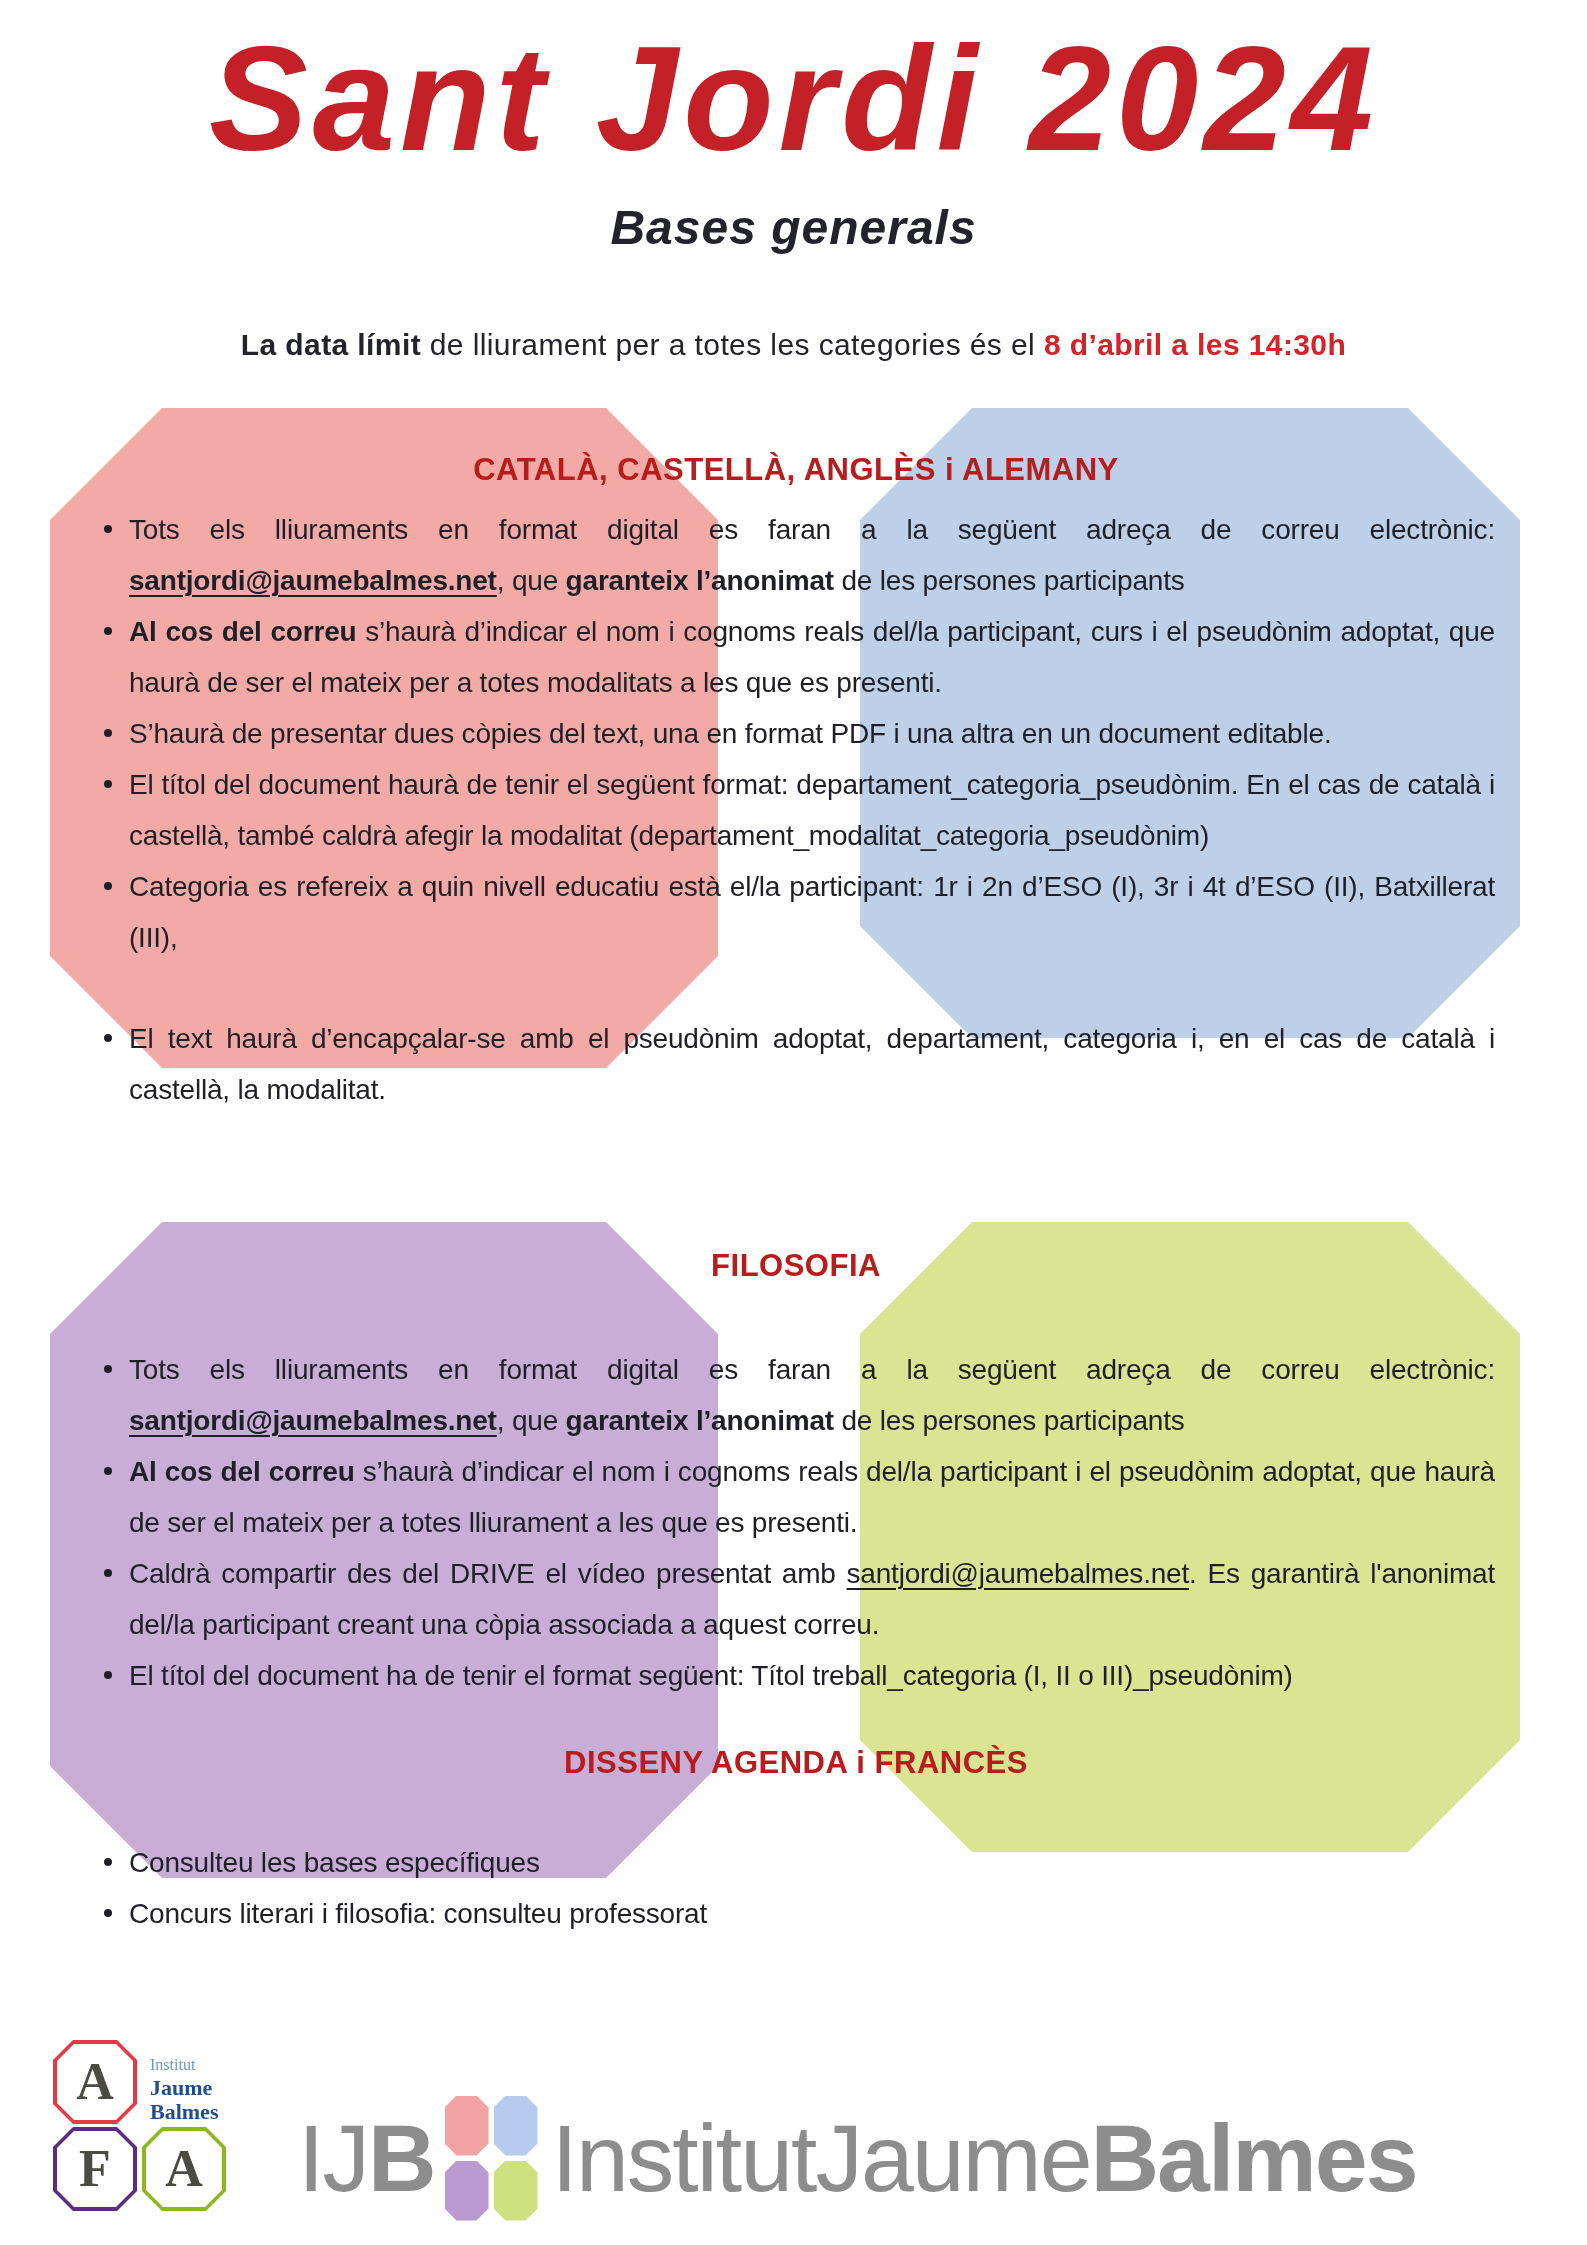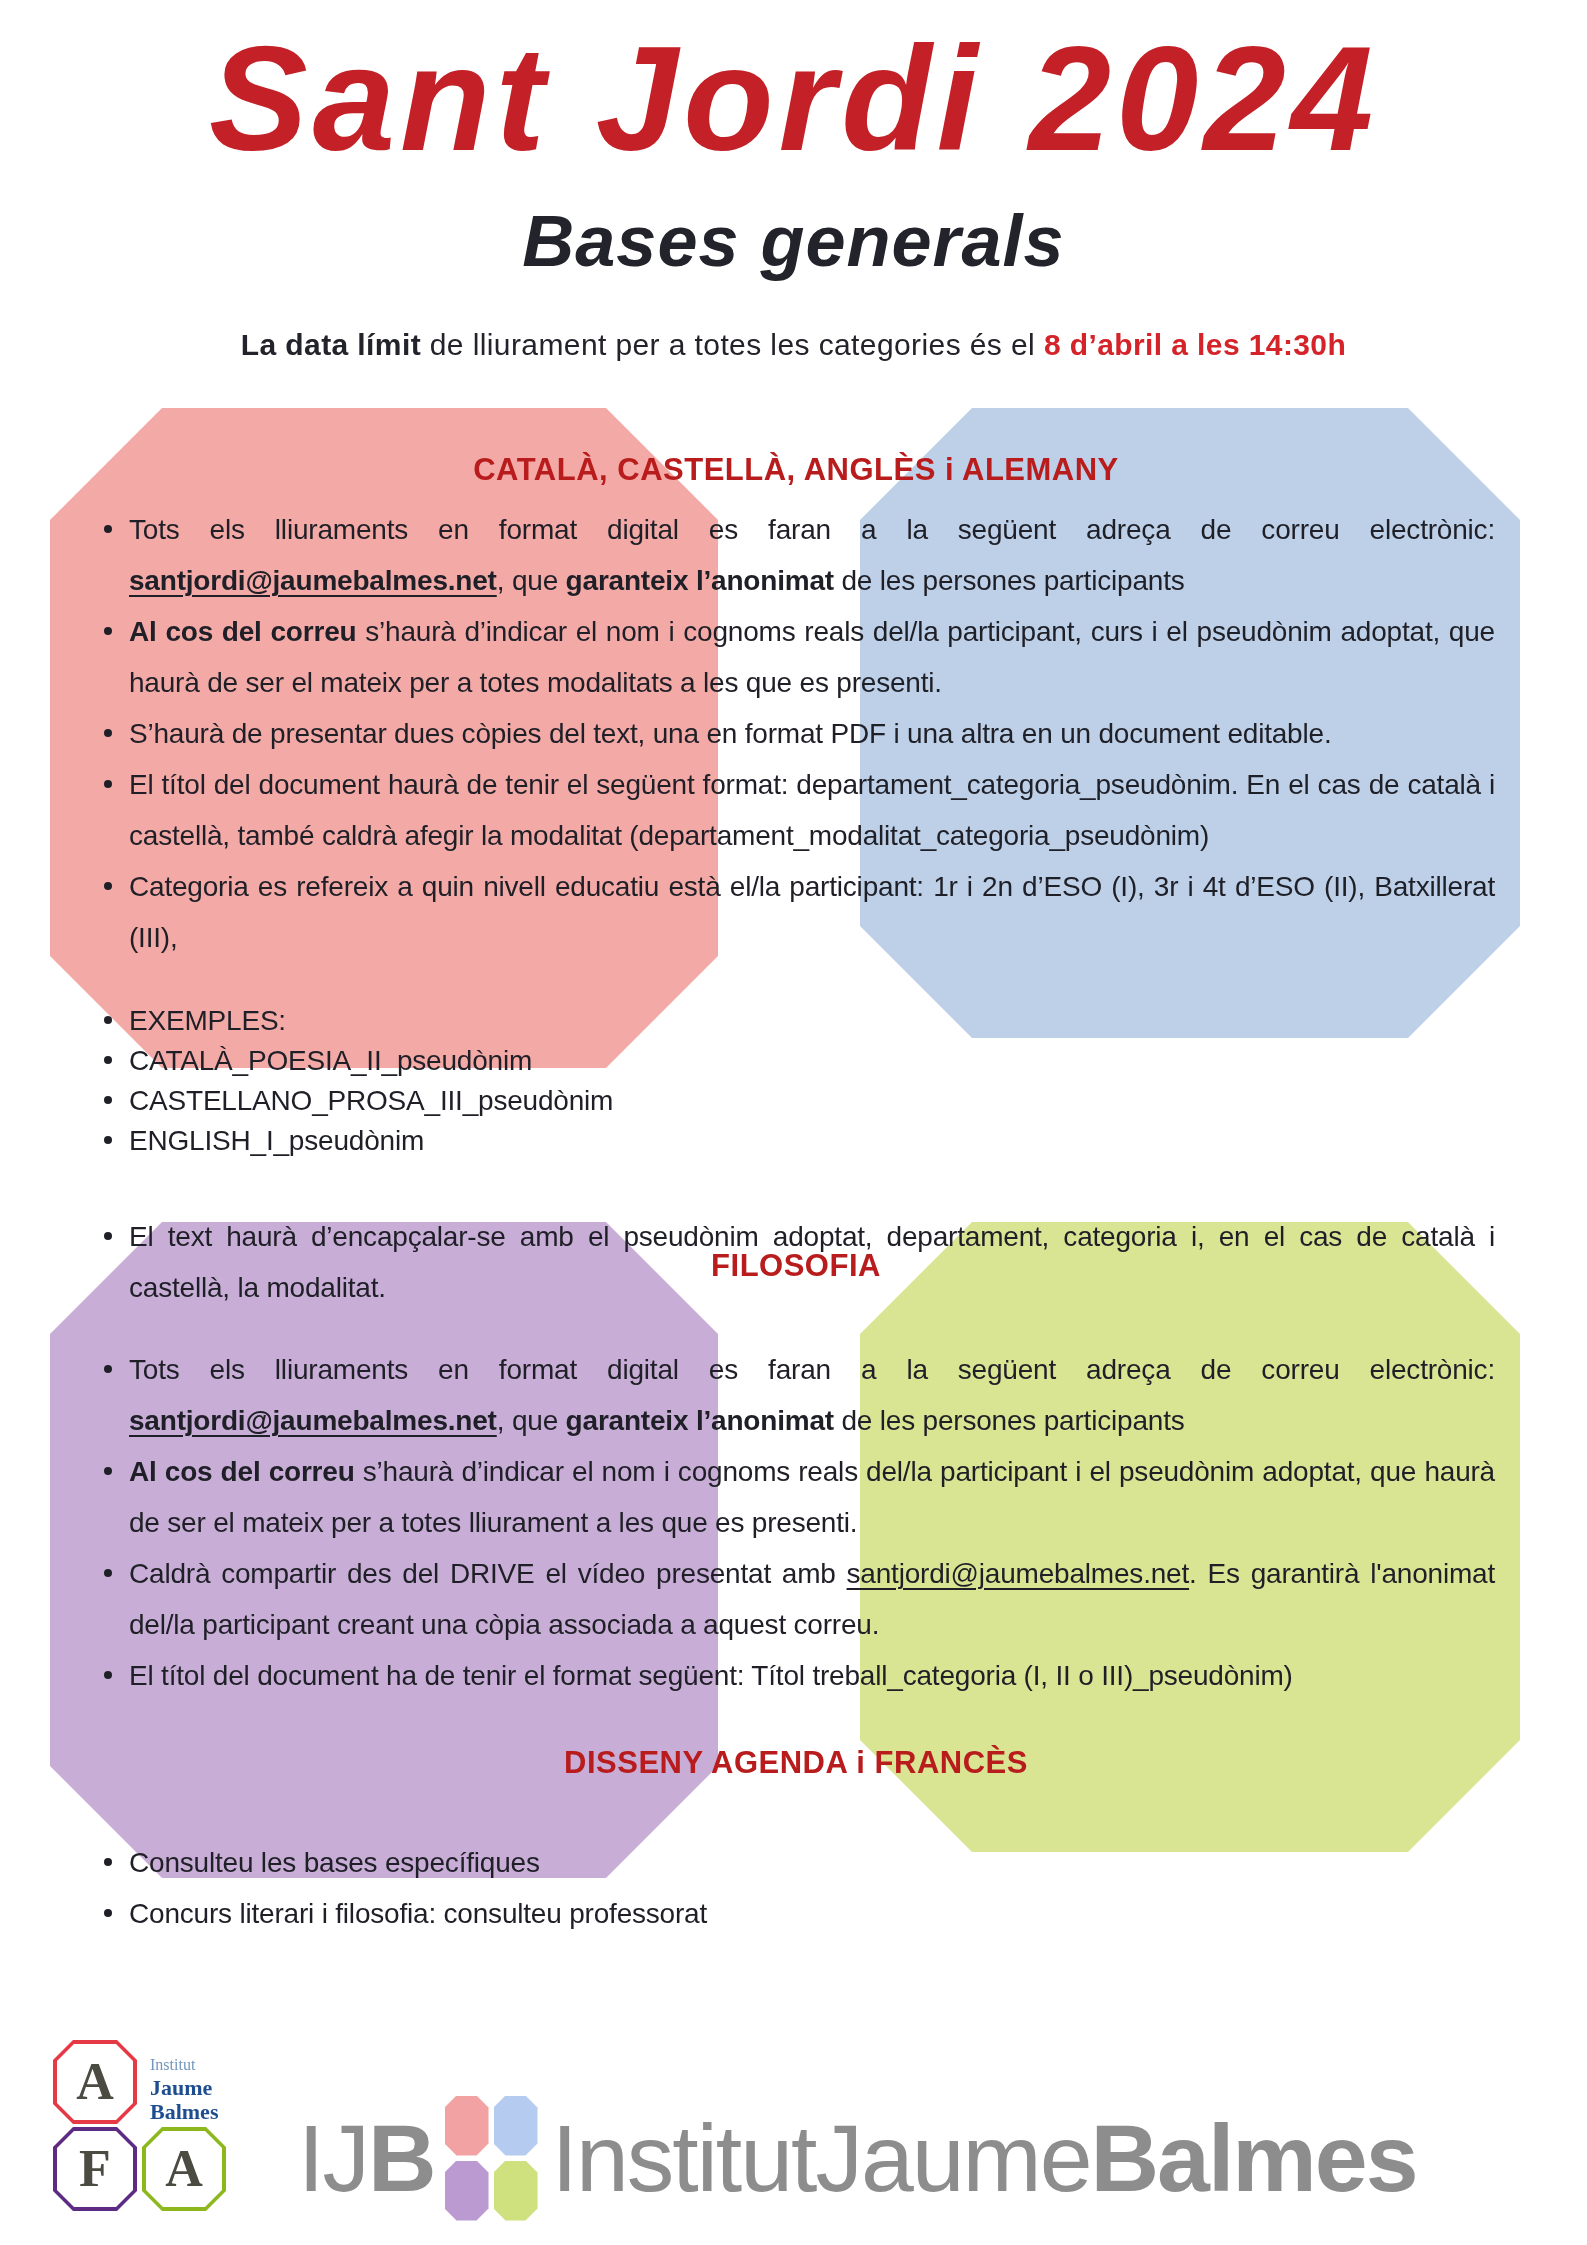--- a/index.html
+++ b/index.html
@@ -11,21 +11,21 @@
   .page { position:absolute; inset:0;text-decoration:underline; }
 
   
   .title {
     position:absolute; top:14px; left:0; width:100%;
     text-align:center; font-size:148px; font-weight:700; font-style:italic;
     letter-spacing:5px; color:#c32127; white-space:nowrap;
   }
   .subtitle {
     position:absolute; top:200px; left:0; width:100%;
-    text-align:center; font-size:72px; font-weight:700; font-style:italic;
+    text-align:center; font-size:48px; font-weight:700; font-style:italic;
     letter-spacing:1px; color:#23232b;
   }
   .deadline {
     position:absolute; top:328px; left:0; width:100%;
     text-align:center; font-size:30px; letter-spacing:.4px;
   }
   .deadline .b { font-weight:700; }
   .deadline .r { font-weight:700; color:#d5232a; }
 
   
@@ -132,26 +132,20 @@
   <div class="octa shape-green" style="background: rgb(218, 229, 147);"></div>
 
   <div class="content sec1">
     <h3 class="sec-heading">CATALÀ, CASTELLÀ, ANGLÈS i ALEMANY</h3>
     <ul class="bullets">
         <li><span>Tots els lliuraments en format digital es faran a la següent adreça de correu electrònic: </span><span class="b u">santjordi@jaumebalmes.net</span><span>, que </span><span class="b">garanteix l’anonimat</span><span> de les persones participants</span></li>
         <li><span class="b">Al cos del correu</span><span> s’haurà d’indicar el nom i cognoms reals del/la participant, curs i el pseudònim adoptat, que haurà de ser el mateix per a totes modalitats a les que es presenti.</span></li>
         <li><span>S’haurà de presentar dues còpies del text, una en format PDF i una altra en un document editable.</span></li>
         <li><span>El títol del document haurà de tenir el següent format: departament_categoria_pseudònim. En el cas de català i castellà, també caldrà afegir la modalitat (departament_modalitat_categoria_pseudònim)</span></li>
         <li><span>Categoria es refereix a quin nivell educatiu està el/la participant: 1r i 2n d’ESO (I), 3r i 4t d’ESO (II), Batxillerat (III),</span></li>
-      </ul>
-    <ul class="bullets examples">
-        <li><span>EXEMPLES:</span></li>
-        <li><span>CATALÀ_POESIA_II_pseudònim</span></li>
-        <li><span>CASTELLANO_PROSA_III_pseudònim</span></li>
-        <li><span>ENGLISH_I_pseudònim</span></li>
       </ul>
     <ul class="bullets closing">
         <li><span>El text haurà d’encapçalar-se amb el pseudònim adoptat, departament, categoria i, en el cas de català i castellà, la modalitat.</span></li>
       </ul>
   </div>
 
   <div class="content sec2">
     <h3 class="sec-heading h-filosofia">FILOSOFIA</h3>
     <ul class="bullets">
         <li><span>Tots els lliuraments en format digital es faran a la següent adreça de correu electrònic: </span><span class="b u">santjordi@jaumebalmes.net</span><span>, que </span><span class="b">garanteix l’anonimat</span><span> de les persones participants</span></li>

